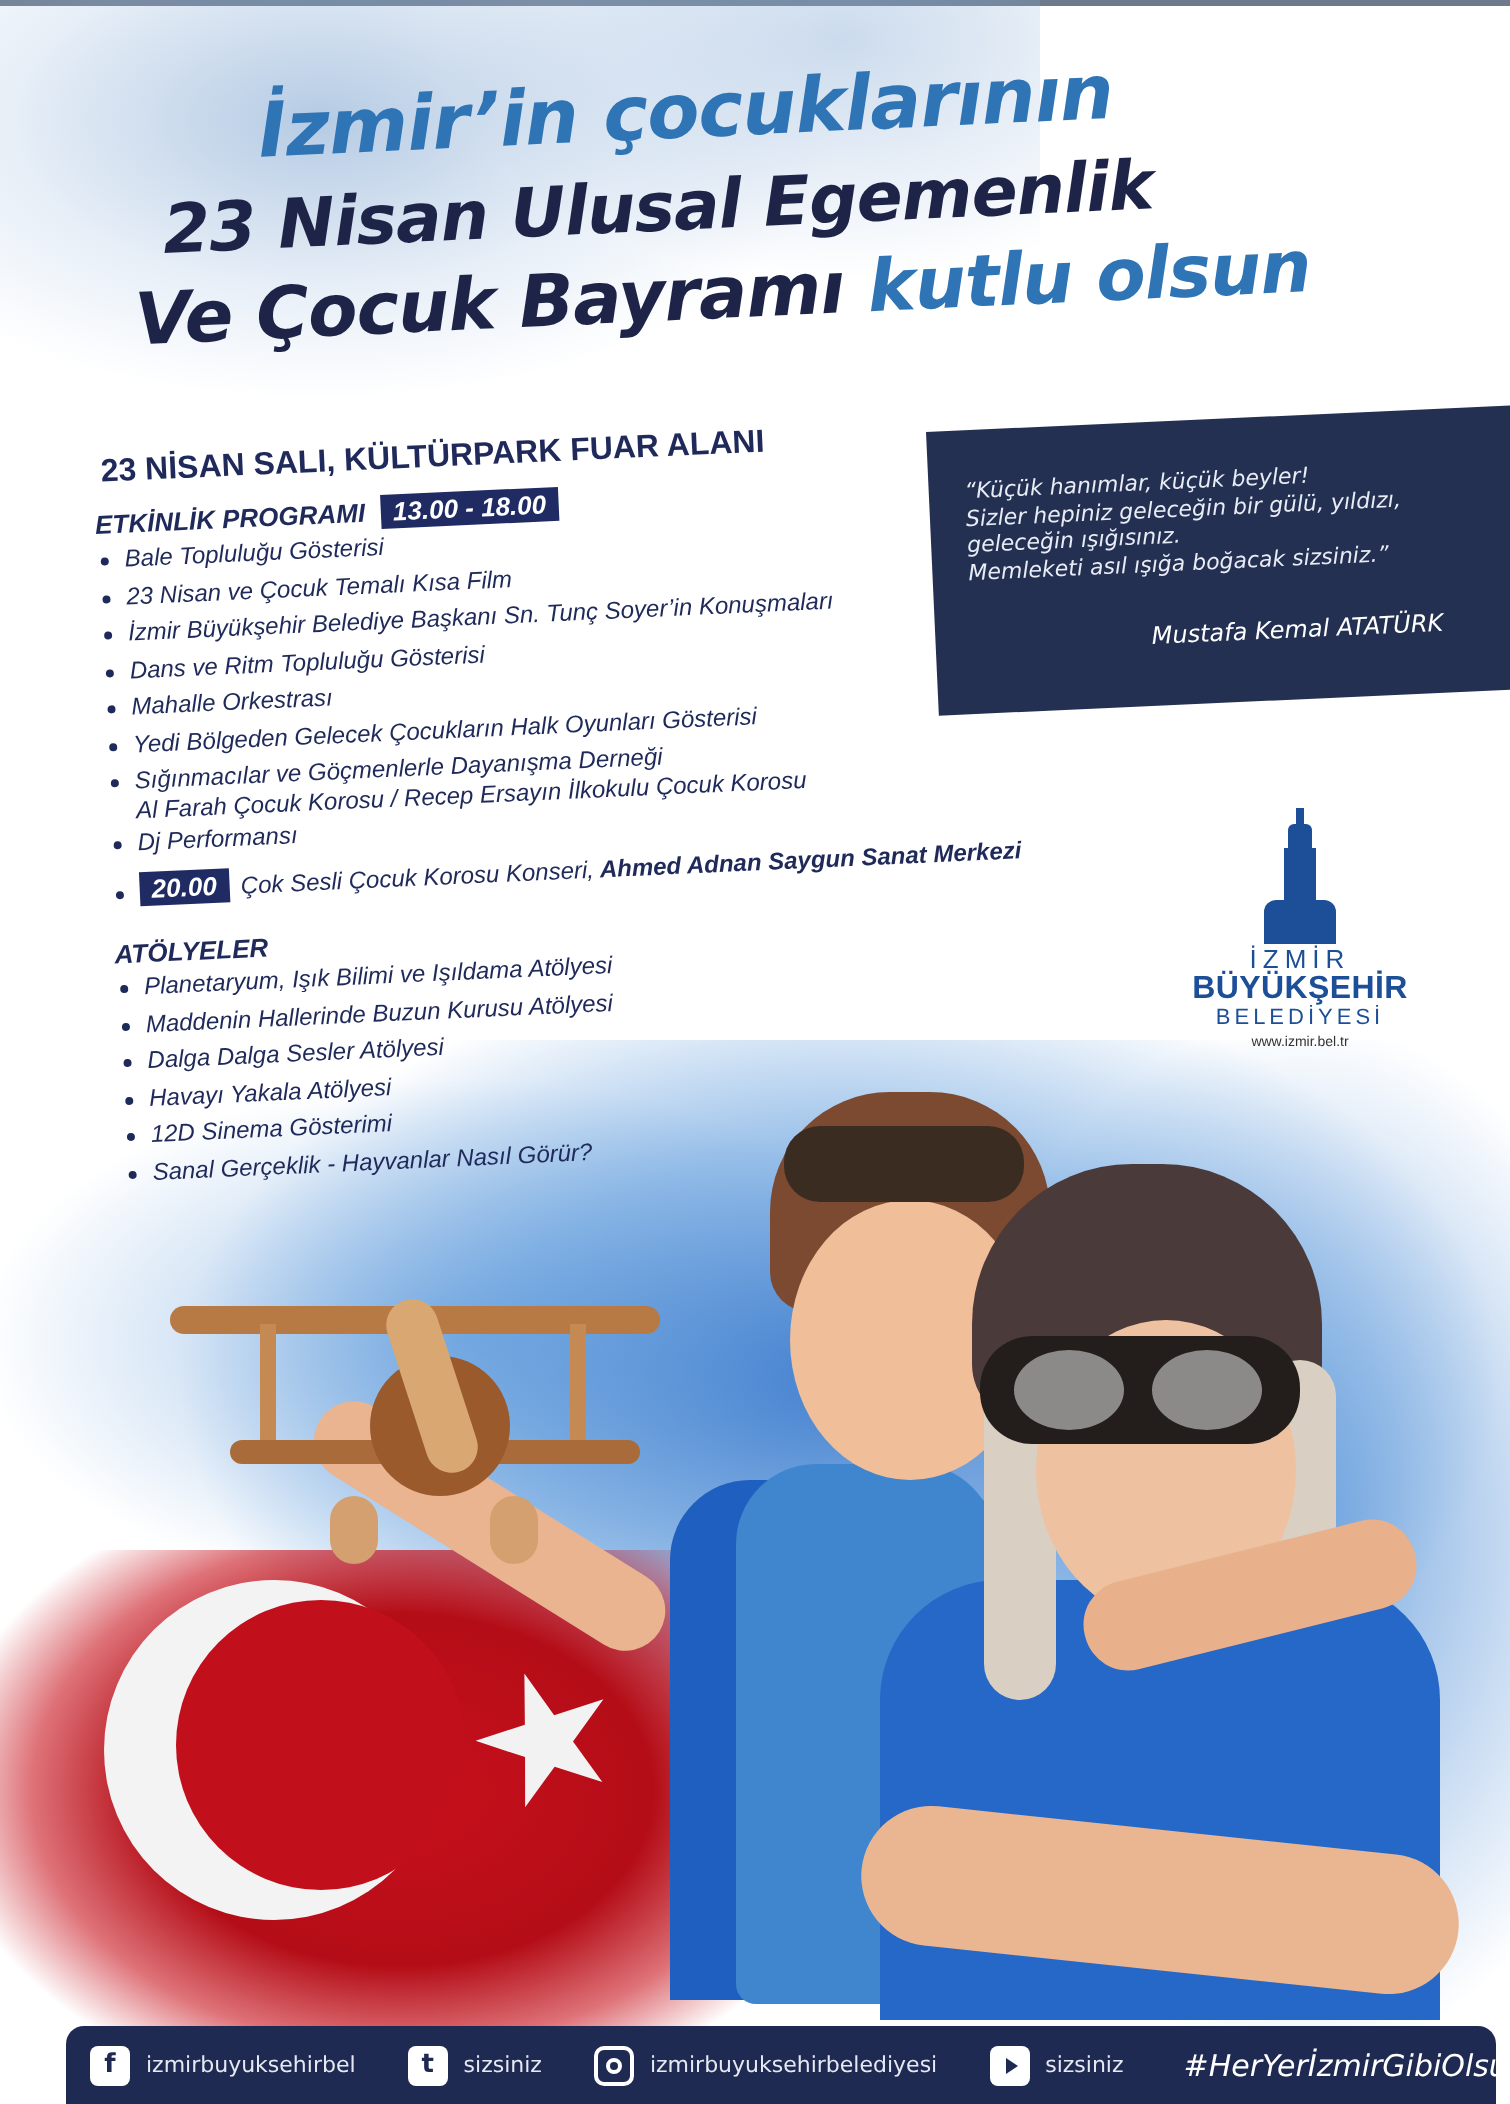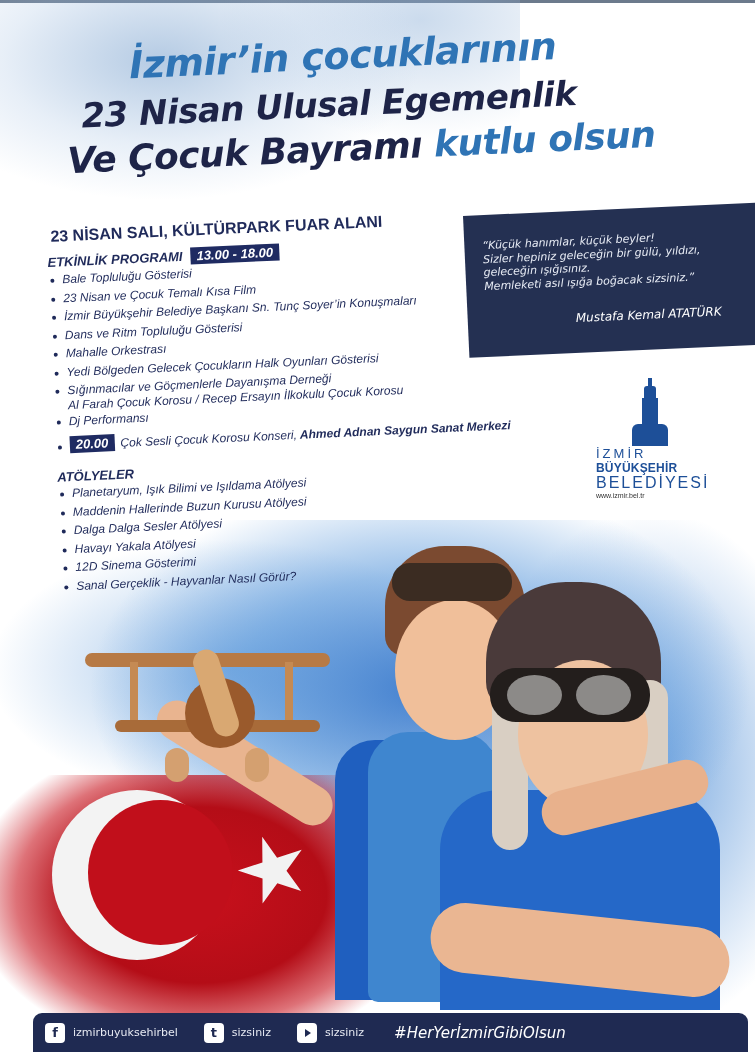--- a/index.html
+++ b/index.html
@@ -101,29 +101,29 @@
   .quote {
     position:absolute; left:463px; top:216px; width:300px; height:142px;
     background:#243052; transform: rotate(-2.6deg); transform-origin: left top;
     padding:24px 18px 0 18px; color:#ffffff;
     font-family: "DejaVu Sans", sans-serif;
   }
   .quote .q { font-size:11px; font-style:italic; line-height:13.5px; color:#e8ecf5; }
   .quote .a { position:absolute; right:46px; top:100px; font-size:12px; font-style:italic; color:#ffffff; }
 
   
-  .logo { position:absolute; left:596px; top:378px; width:108px; height:128px; }
+  .logo { position:absolute; left:596px; top:404px; width:108px; height:128px; text-align:center; }
   .tower { position:relative; width:40px; height:68px; margin:0 auto; }
   .tower .spire { position:absolute; left:18px; top:0; width:4px; height:10px; background:#1d4f98; }
   .tower .top { position:absolute; left:14px; top:8px; width:12px; height:14px; background:#1d4f98; border-radius:3px 3px 0 0; }
   .tower .shaft { position:absolute; left:12px; top:20px; width:16px; height:30px; background:#1d4f98; }
   .tower .base { position:absolute; left:2px; top:46px; width:36px; height:22px; background:#1d4f98; border-radius:6px 6px 0 0; }
   .logo .izmir { font-size:13px; letter-spacing:3px; color:#1d4f98; margin-top:0px; }
-  .logo .buyuk { font-size:12px; font-weight:bold; color:#1d4f98; letter-spacing:0.2px; line-height:15px; }
-  .logo .beled { font-size:16px; letter-spacing:2px; color:#1d4f98; line-height:14px; }
+  .logo .buyuk { font-size:16px; font-weight:bold; color:#1d4f98; letter-spacing:0.2px; line-height:15px; }
+  .logo .beled { font-size:11px; letter-spacing:2px; color:#1d4f98; line-height:14px; }
   .logo .url { font-size:7px; color:#333; margin-top:2px; }
 
   
   .footer {
     position:absolute; left:33px; top:1013px; width:715px; height:39px;
     background:#1f2a52; border-radius:9px 9px 0 0;
     display:flex; align-items:center; padding-left:12px;
     font-family: "DejaVu Sans", sans-serif;
   }
   .social { display:flex; align-items:center; margin-right:26px; }
@@ -244,19 +244,25 @@
 <div class="footer">
   <div class="social">
     <span class="ico">f</span>
     <span class="lbl">izmirbuyuksehirbel</span>
   </div>
   <div class="social">
     <span class="ico">t</span>
     <span class="lbl">sizsiniz</span>
   </div>
   <div class="social">
+    <span class="ico insta">
+        <span></span>
+      </span>
+    <span class="lbl">izmirbuyuksehirbelediyesi</span>
+  </div>
+  <div class="social">
     <span class="ico yt">
         <span></span>
       </span>
     <span class="lbl">sizsiniz</span>
   </div>
   <div class="hashtag">#HerYerİzmirGibiOlsun</div>
 </div>
 
 </body></html>

